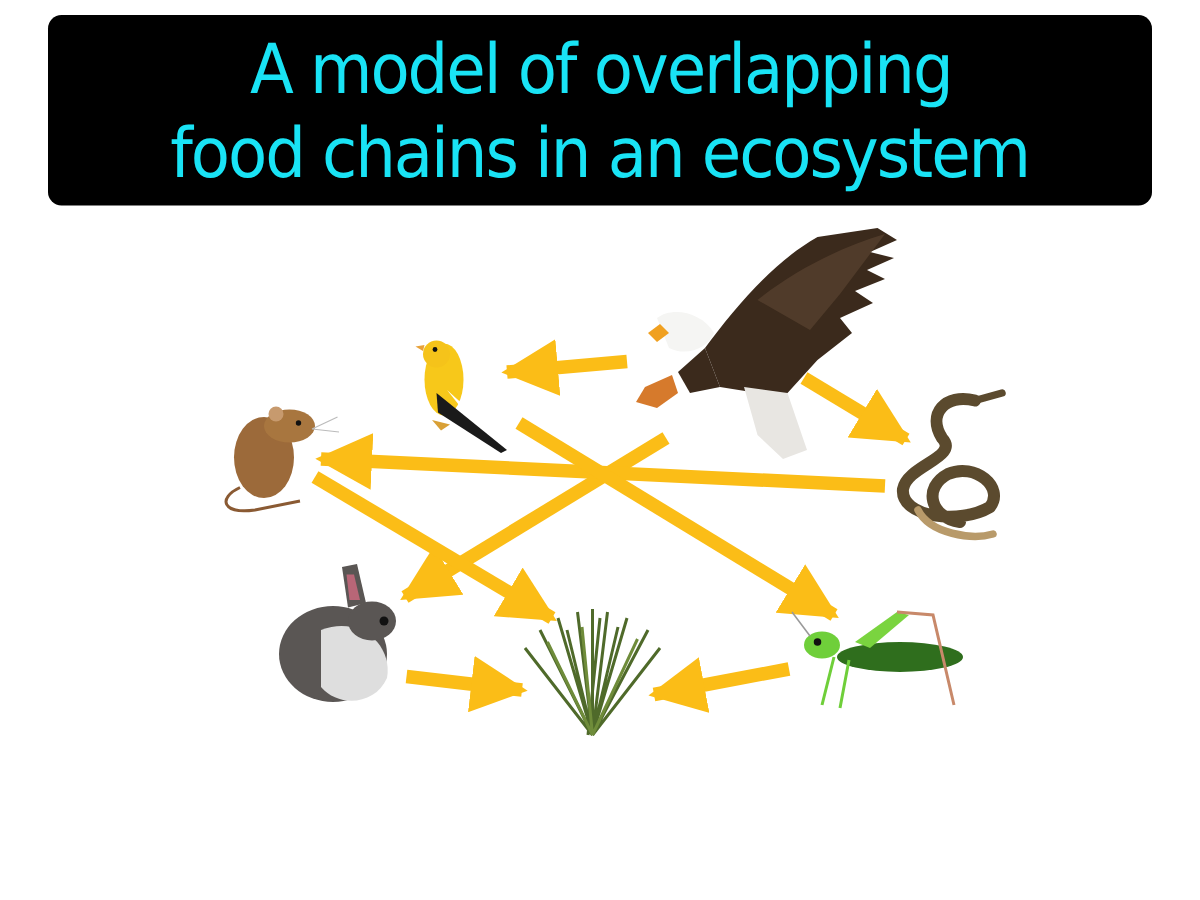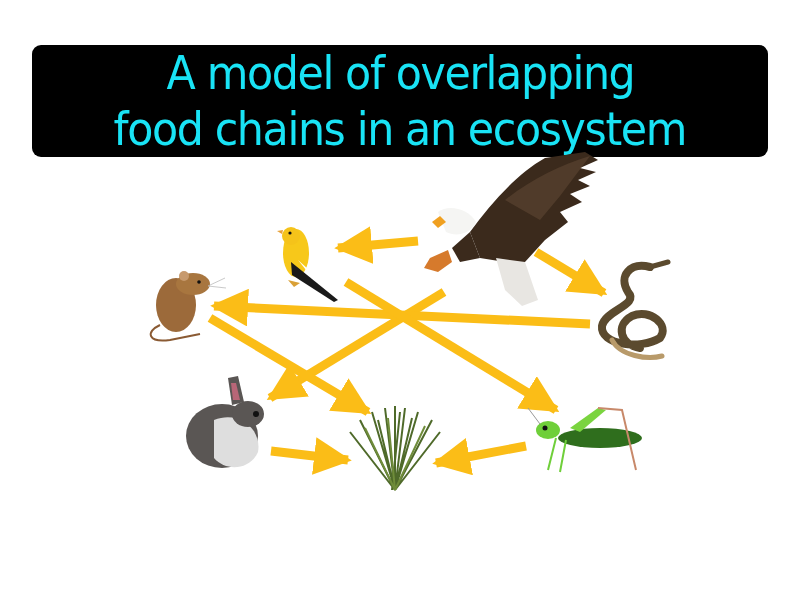--- a/index.html
+++ b/index.html
@@ -1,17 +1,17 @@
 <!DOCTYPE html>
 <html><head>
 <meta charset="utf-8">
 <style>
   html, body { margin: 0; padding: 0; }
   body { width: 800px; height: 600px; background: #ffffff; position: relative; overflow: hidden; font-family: "DejaVu Sans", sans-serif; }
-  .title-bar { position: absolute; left: 32px; top: 10px; width: 736px; height: 112px; background: #000; border-radius: 9px; display: flex; flex-direction: column; align-items: center; justify-content: center; margin-top: 35px; }
+  .title-bar { position: absolute; left: 32px; top: 10px; width: 736px; height: 127px; background: #000; border-radius: 9px; display: flex; flex-direction: column; align-items: center; justify-content: center; }
   .title-line { color: #19e3f5; font-family: "DejaVu Sans", sans-serif; font-size: 46px; line-height: 56px; letter-spacing: -1.5px; white-space: nowrap; transform: scaleX(0.93); }
   svg.diagram { position: absolute; left: 0; top: 0; }
 </style>
 </head>
 <body>
 
 <div class="title-bar">
   <div class="title-line">A model of overlapping</div>
   <div class="title-line">food chains in an ecosystem</div>
 </div>

